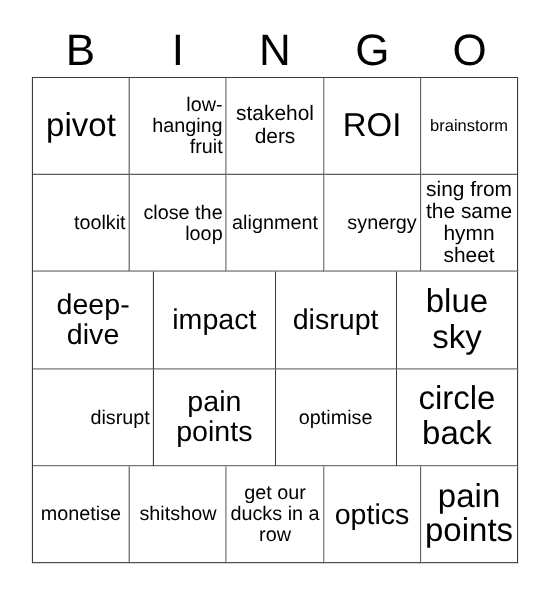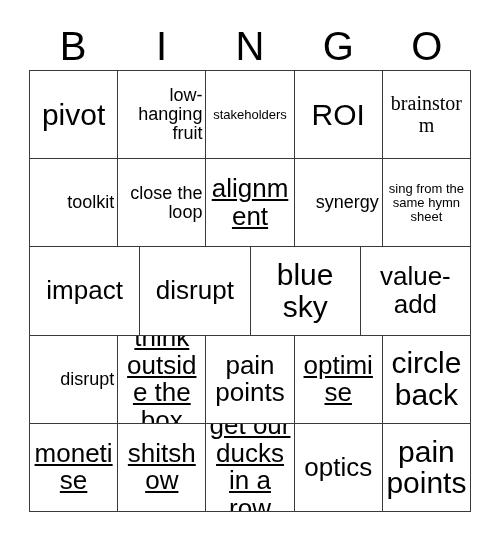--- a/index.html
+++ b/index.html
@@ -78,23 +78,23 @@
     display: block;
     width: 100%;
     line-height: 1.06;
     word-break: break-word;
     hyphens: none;
   }
   
   .fs-xxl .cell-text { font-size: 30px; }
   .fs-xl  .cell-text { font-size: 26px; }
   .fs-lg  .cell-text { font-size: 18px; text-align: right; }
-  .fs-md  .cell-text { font-size: 26px; text-decoration: underline; }
-  .fs-sm  .cell-text { font-size: 20px; font-family: Liberation Serif, serif; }
-  .fs-xs  .cell-text { font-size: 13px; }
+  .fs-md  .cell-text { font-size: 18px; }
+  .fs-sm  .cell-text { font-size: 15px; }
+  .fs-xs  .cell-text { font-size: 19px; }
 </style>
 </head>
 <body>
 
 <div id="bingo-card">
 
   <div class="header-row">
     <div class="header-letter">B</div>
     <div class="header-letter">I</div>
     <div class="header-letter">N</div>
@@ -135,39 +135,36 @@
       <div class="cell fs-lg">
           <span class="cell-text">synergy</span>
         </div>
       <div class="cell fs-xs">
           <span class="cell-text">sing from the same hymn sheet</span>
         </div>
     </div>
 
     <div class="grid-row">
       <div class="cell fs-xl">
+          <span class="cell-text">deep-dive</span>
+        </div>
+      <div class="cell fs-xl">
           <span class="cell-text">impact</span>
         </div>
       <div class="cell fs-xl">
           <span class="cell-text">disrupt</span>
         </div>
       <div class="cell fs-xxl">
           <span class="cell-text">blue sky</span>
         </div>
-      <div class="cell fs-xl">
-          <span class="cell-text">value-add</span>
-        </div>
     </div>
 
     <div class="grid-row">
       <div class="cell fs-lg">
           <span class="cell-text">disrupt</span>
-        </div>
-      <div class="cell fs-md">
-          <span class="cell-text">think outside the box</span>
         </div>
       <div class="cell fs-xl">
           <span class="cell-text">pain points</span>
         </div>
       <div class="cell fs-md">
           <span class="cell-text">optimise</span>
         </div>
       <div class="cell fs-xxl">
           <span class="cell-text">circle back</span>
         </div>

